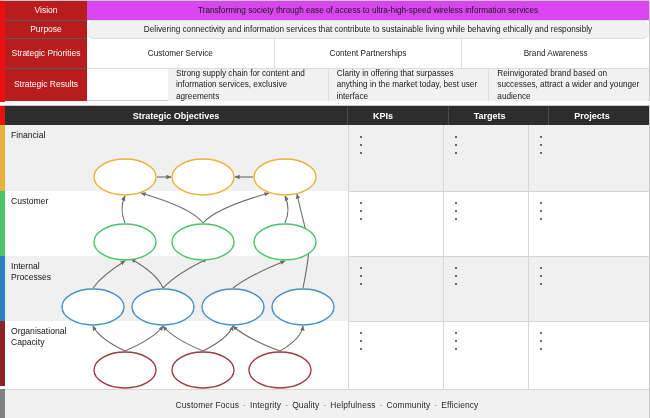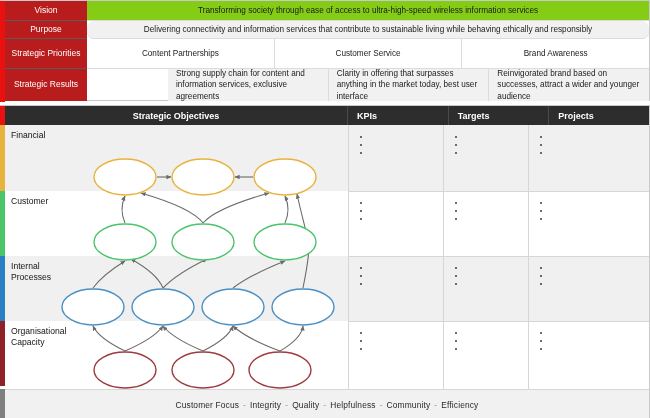--- a/index.html
+++ b/index.html
@@ -69,21 +69,21 @@
     padding: 0 8px;
     font-size: 8.2px;
     line-height: 1.35;
   }
   .tcell-full { flex: 1 1 auto; justify-content: center; }
   .tcell-3 { flex: 1 1 0; justify-content: center; border-right: 1px solid #dcdcdc; }
   .tcell-3:last-child { border-right: none; }
   .tcell-3l { flex: 1 1 0; justify-content: flex-start; border-right: 1px solid #dcdcdc; }
   .tcell-3l:last-child { border-right: none; }
 
-  .trow-vision  .tcells { background: #84cc16; }
+  .trow-vision  .tcells { background: #d946ef; }
   .trow-purpose .tcells { background: #f1f1f1; border-radius: 7px; }
   .trow-priority .tcells { background: #ffffff; }
   .trow-results .tcells { background: #f1f1f1; }
 
   
   #map {
     position: absolute;
     left: 0; top: 105px;
     width: 650px; height: 313px;
     border: 1px solid #c9c9c9;
@@ -105,20 +105,21 @@
   .rail-foot   { top: 283px; height: 30px; background: #808080; }
 
   
   .map-header {
     position: absolute;
     left: 5px; top: 0;
     right: 0; height: 19px;
     background: #2d2d2d;
     display: flex;
     color: #fff;
+    gap: 16px;
   }
   .mh-obj  { width: 343px; flex: 0 0 343px; display:flex; align-items:center; justify-content:center;
              font-size: 9px; font-weight: bold; border-right: 1px solid #4a4a4a; }
   .mh-col  { flex: 1 1 0; display:flex; align-items:center; padding-left: 9px;
              font-size: 9px; font-weight: bold; border-right: 1px solid #4a4a4a; }
   .mh-col:last-child { border-right: none; }
 
   
   .band {
     position: absolute;
@@ -211,22 +212,22 @@
     <div class="tlabel">Purpose</div>
     <div class="tcells">
       <div class="tcell tcell-full">Delivering connectivity and information services that contribute to sustainable living while behaving ethically and responsibly</div>
     </div>
   </div>
 
   <div class="trow trow-priority">
     <div class="tlabel">Strategic
 Priorities</div>
     <div class="tcells">
+      <div class="tcell tcell-3">Customer Service</div>
       <div class="tcell tcell-3">Content Partnerships</div>
-      <div class="tcell tcell-3">Customer Service</div>
       <div class="tcell tcell-3">Brand Awareness</div>
     </div>
   </div>
 
   <div class="trow trow-results">
     <div class="tlabel">Strategic
 Results</div>
     <div class="tcells">
       <div class="tcell tcell-3l">Strong supply chain for content and information services, exclusive agreements</div>
       <div class="tcell tcell-3l">Clarity in offering that surpasses anything in the market today, best user interface</div>

